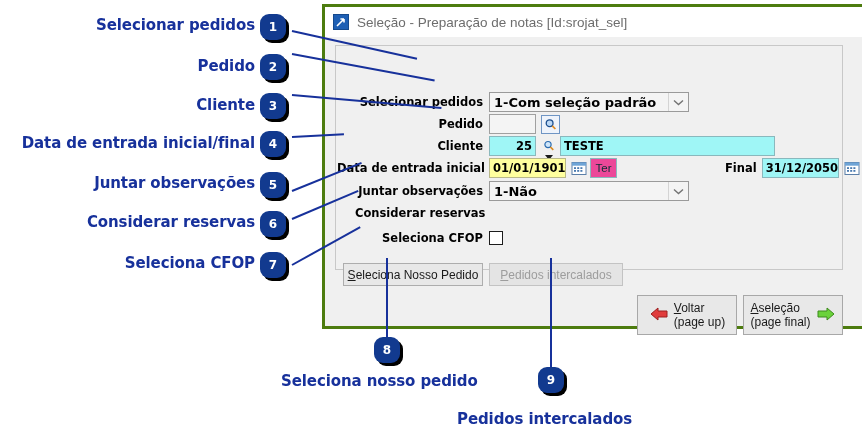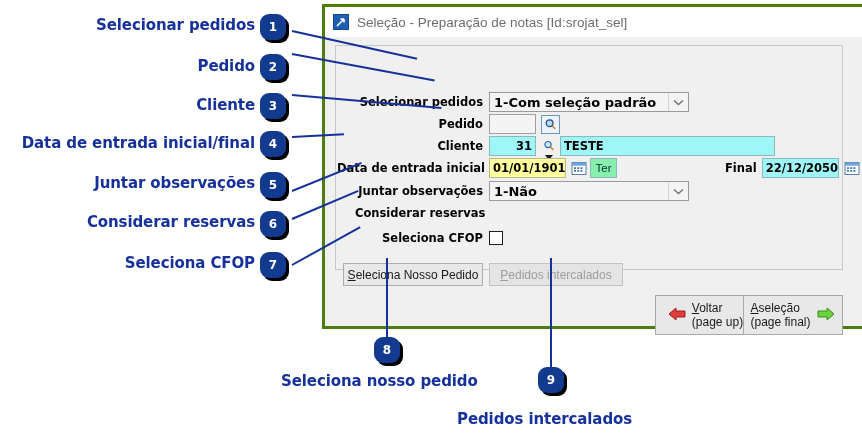--- a/index.html
+++ b/index.html
@@ -197,21 +197,21 @@
   }
   .cal-icon {
     width: 16px; height: 16px;
     margin: 0 3px 0 5px;
     flex: 0 0 auto;
   }
   .daybox {
     height: 20px;
     min-width: 27px;
     border: 1px solid #8ab8bd;
-    background: #86efac;
+    background: #ec4899;
     box-sizing: border-box;
     display: flex; align-items: center; justify-content: center;
     font-family: "Liberation Sans", sans-serif;
     font-size: 11.5px;
     color: #0a2f33;
     padding: 0 3px;
   }
   .fin-label {
     font-family: "DejaVu Sans", sans-serif;
     font-weight: bold;
@@ -299,21 +299,21 @@
       <div class="mag-btn">
         <svg width="13" height="13" viewBox="0 0 13 13">
           <circle cx="5.6" cy="5.2" r="3.4" stroke="#1c4e8e" stroke-width="1.3" fill="#bcd8f5"></circle>
           <path d="M8.3 7.9 L11.4 11" stroke="#e08b24" stroke-width="1.7"></path>
         </svg>
       </div>
     </div>
 
     <div class="row" style="left:30px; top:99px;">
       <div class="flabel" style="width:128px;">Cliente</div>
-      <div class="tinput cyan num" style="width:47px;">31</div>
+      <div class="tinput cyan num" style="width:47px;">25</div>
       <div class="mag-plain">
         <svg width="12" height="12" viewBox="0 0 12 12">
           <circle cx="5" cy="4.6" r="3.1" stroke="#2a6bb0" stroke-width="1.2" fill="#cfe6fa"></circle>
           <path d="M7.4 7 L10.3 9.9" stroke="#d8891f" stroke-width="1.6"></path>
         </svg>
         <span class="caret"></span>
       </div>
       <div class="tinput cyan" style="width:215px;">TESTE</div>
     </div>
 
@@ -330,21 +330,21 @@
               <rect x="9.4" y="7.2" width="2" height="1.8"></rect>
             <rect x="3" y="10" width="2" height="1.8"></rect>
               <rect x="6.2" y="10" width="2" height="1.8"></rect>
               <rect x="9.4" y="10" width="2" height="1.8"></rect>
           </g>
         </svg>
       </span>
       <div class="daybox">Ter</div>
 
       <div class="fin-label" style="margin-left:108px;">Final</div>
-      <div class="tinput cyan" style="width:77px;">22/12/2050</div>
+      <div class="tinput cyan" style="width:77px;">31/12/2050</div>
       <span class="cal-icon">
         <svg width="16" height="16" viewBox="0 0 16 16">
           <rect x="1" y="2.5" width="14" height="12" fill="#ffffff" stroke="#5b7fa8" stroke-width="1"></rect>
           <rect x="1" y="2.5" width="14" height="3.2" fill="#6ea4d6"></rect>
           <g fill="#4a7ab0">
             <rect x="3" y="7.2" width="2" height="1.8"></rect>
               <rect x="6.2" y="7.2" width="2" height="1.8"></rect>
               <rect x="9.4" y="7.2" width="2" height="1.8"></rect>
             <rect x="3" y="10" width="2" height="1.8"></rect>
               <rect x="6.2" y="10" width="2" height="1.8"></rect>
@@ -376,21 +376,21 @@
       <div class="checkbox"></div>
     </div>
 
     <div class="abtn" style="left:18px; top:226px; width:140px;">
       <span><u>S</u><span>eleciona Nosso Pedido</span></span>
     </div>
     <div class="abtn disabled" style="left:164px; top:226px; width:134px;">
       <span><u>P</u><span>edidos intercalados</span></span>
     </div>
 
-    <div class="navbtn" style="left:312px; top:258px;margin-left:18px;">
+    <div class="navbtn" style="left:312px; top:258px;">
       <span class="arrow-ico">
         <svg width="20" height="16" viewBox="0 0 20 16">
           <path d="M9 2 L2 8 L9 14 L9 11 L18 11 L18 5 L9 5 Z" fill="#e03c3c" stroke="#9c1f1f" stroke-width="1"></path>
         </svg>
       </span>
       <span class="txt">
         <u>V</u><span>oltar</span><br>
         <span>(page up)</span>
       </span>
     </div>

